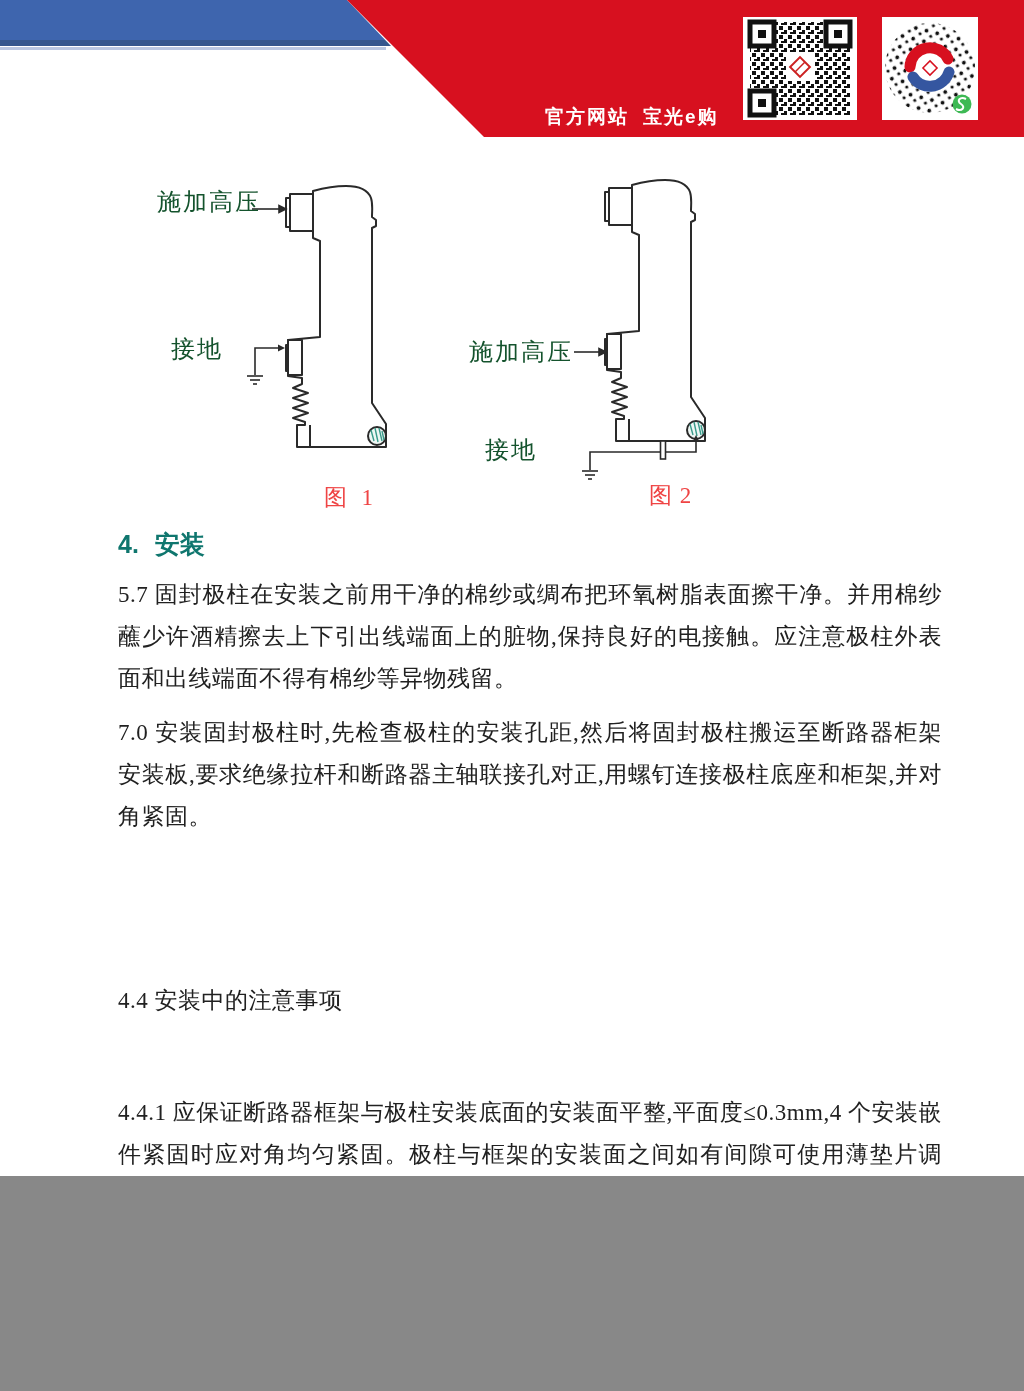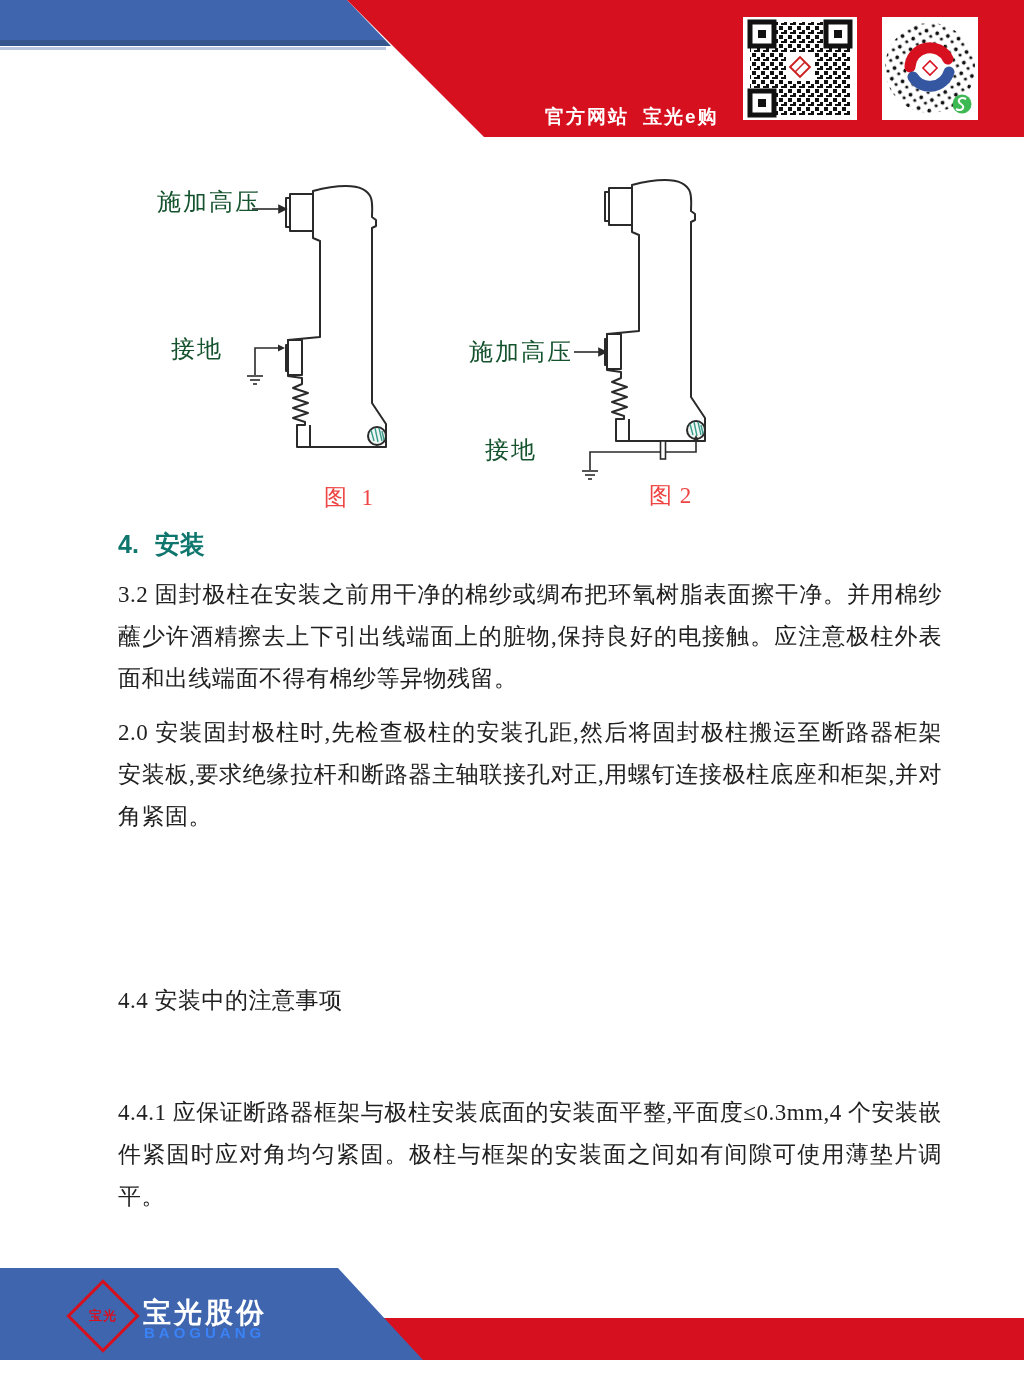--- a/index.html
+++ b/index.html
@@ -1,16 +1,16 @@
 <!DOCTYPE html>
 <html><head>
 <meta charset="utf-8">
 <style>
   html,body{margin:0;padding:0;background:#888;}
-  .page{position:relative;width:1024px;height:1391px;background:#ffffff;overflow:hidden;margin:0 auto;
+  .page{position:relative;width:1024px;height:1176px;background:#ffffff;overflow:hidden;margin:0 auto;
         font-family:"Liberation Serif","DejaVu Serif",serif;}
 
   
   .hdr-blue{position:absolute;left:0;top:0;width:400px;height:46px;
             background:linear-gradient(#3e65ae 0 88%,#35578e 88% 100%);
             clip-path:polygon(0 0,347px 0,391px 46px,0 46px);}
   .hdr-blue-line{position:absolute;left:0;top:47px;width:386px;height:3px;background:#b9c7e2;}
   .hdr-red{position:absolute;left:0;top:0;width:1024px;height:137px;background:#d7101f;
            clip-path:polygon(347px 0,1024px 0,1024px 137px,484px 137px);
            filter:drop-shadow(-2px 2px 3px rgba(0,0,0,.35));}
@@ -182,22 +182,22 @@
   <div class="fig-label" style="left:469px;top:336px;">施加高压</div>
   <div class="fig-label" style="left:485px;top:434px;">接地</div>
 
   <div class="fig-cap" style="left:324px;top:482px;">图  1</div>
   <div class="fig-cap" style="left:649px;top:480px;">图 2</div>
 
   <div class="sec-head">
     <span class="num">4.</span><span>安装</span>
   </div>
 
-  <p class="para p41">3.2 固封极柱在安装之前用干净的棉纱或绸布把环氧树脂表面擦干净。并用棉纱蘸少许酒精擦去上下引出线端面上的脏物,保持良好的电接触。应注意极柱外表面和出线端面不得有棉纱等异物残留。</p>
-  <p class="para p42">2.0 安装固封极柱时,先检查极柱的安装孔距,然后将固封极柱搬运至断路器柜架安装板,要求绝缘拉杆和断路器主轴联接孔对正,用螺钉连接极柱底座和柜架,并对角紧固。</p>
+  <p class="para p41">5.7 固封极柱在安装之前用干净的棉纱或绸布把环氧树脂表面擦干净。并用棉纱蘸少许酒精擦去上下引出线端面上的脏物,保持良好的电接触。应注意极柱外表面和出线端面不得有棉纱等异物残留。</p>
+  <p class="para p42">7.0 安装固封极柱时,先检查极柱的安装孔距,然后将固封极柱搬运至断路器柜架安装板,要求绝缘拉杆和断路器主轴联接孔对正,用螺钉连接极柱底座和柜架,并对角紧固。</p>
   <p class="para p44">4.4 安装中的注意事项</p>
   <p class="para p441">4.4.1 应保证断路器框架与极柱安装底面的安装面平整,平面度≤0.3mm,4 个安装嵌件紧固时应对角均匀紧固。极柱与框架的安装面之间如有间隙可使用薄垫片调平。</p>
 
   <div class="ftr-red"></div>
   <div class="ftr-blue"></div>
   <div class="logo-diamond">
     <span>宝光</span>
   </div>
   <div class="co-cn">宝光股份</div>
   <div class="co-en">BAOGUANG</div>

